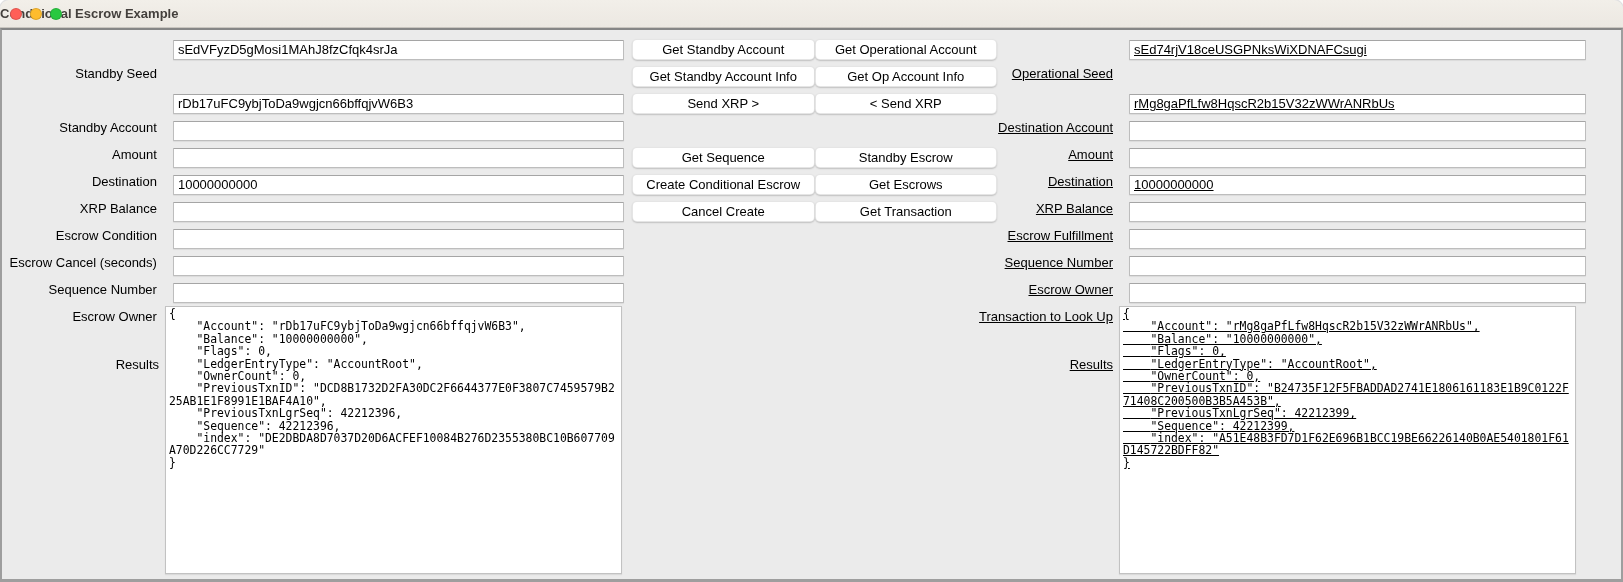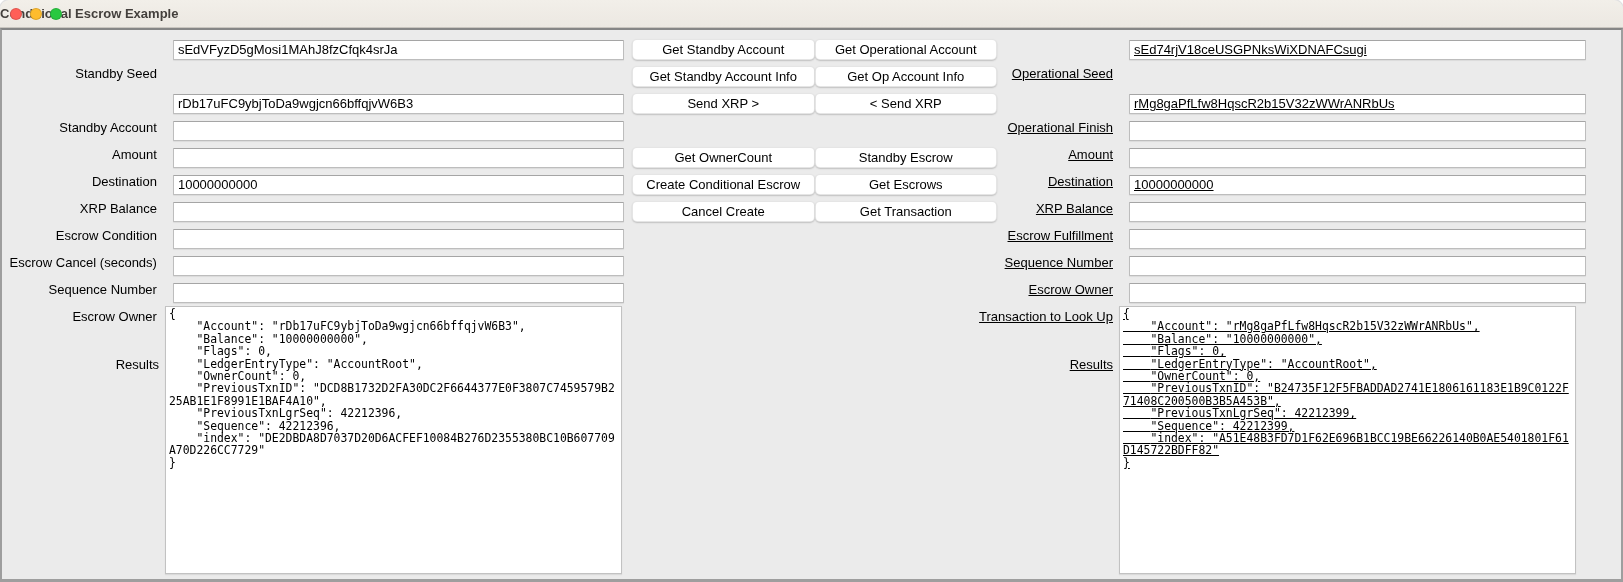--- a/index.html
+++ b/index.html
@@ -164,41 +164,41 @@
       <div class="row btn-row">
         <button class="btn">Get Standby Account Info</button>
         <button class="btn">Get Op Account Info</button>
       </div>
       <div class="row btn-row">
         <button class="btn">Send XRP &gt;</button>
         <button class="btn">&lt; Send XRP</button>
       </div>
       <div class="row"></div>
       <div class="row btn-row">
-        <button class="btn">Get OwnerCount</button>
+        <button class="btn">Get Sequence</button>
         <button class="btn">Standby Escrow</button>
       </div>
       <div class="row btn-row">
         <button class="btn">Create Conditional Escrow</button>
         <button class="btn">Get Escrows</button>
       </div>
       <div class="row btn-row">
         <button class="btn">Cancel Create</button>
         <button class="btn">Get Transaction</button>
       </div>
     </div>
 
     <div class="col col-right">
       <div class="row">
         <div class="field-label">Operational Seed</div>
         <input class="entry" type="text" value="sEd74rjV18ceUSGPNksWiXDNAFCsugi" style="">
       </div>
       <div class="row"></div>
       <div class="row">
-        <div class="field-label">Operational Finish</div>
+        <div class="field-label">Destination Account</div>
         <input class="entry" type="text" value="rMg8gaPfLfw8HqscR2b15V32zWWrANRbUs" style="">
       </div>
       <div class="row">
         <div class="field-label">Amount</div>
         <input class="entry" type="text" value="" style="">
       </div>
       <div class="row">
         <div class="field-label">Destination</div>
         <input class="entry" type="text" value="" style="">
       </div>

